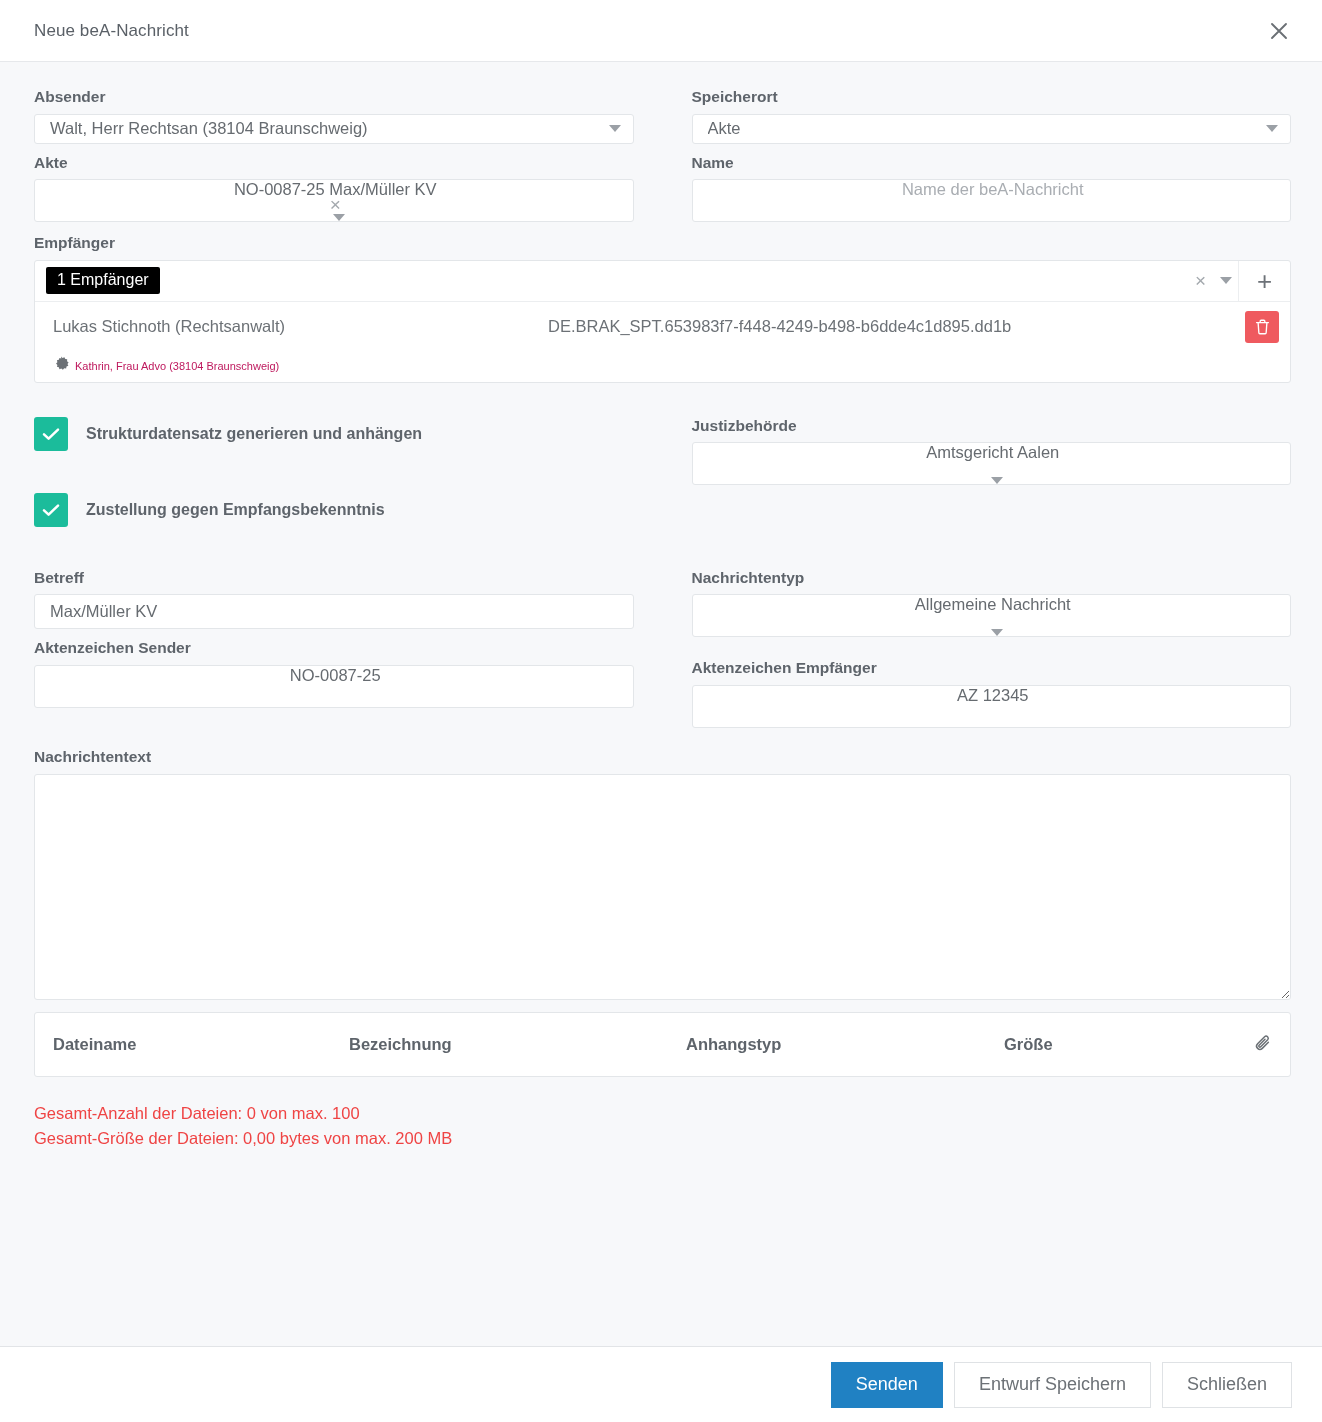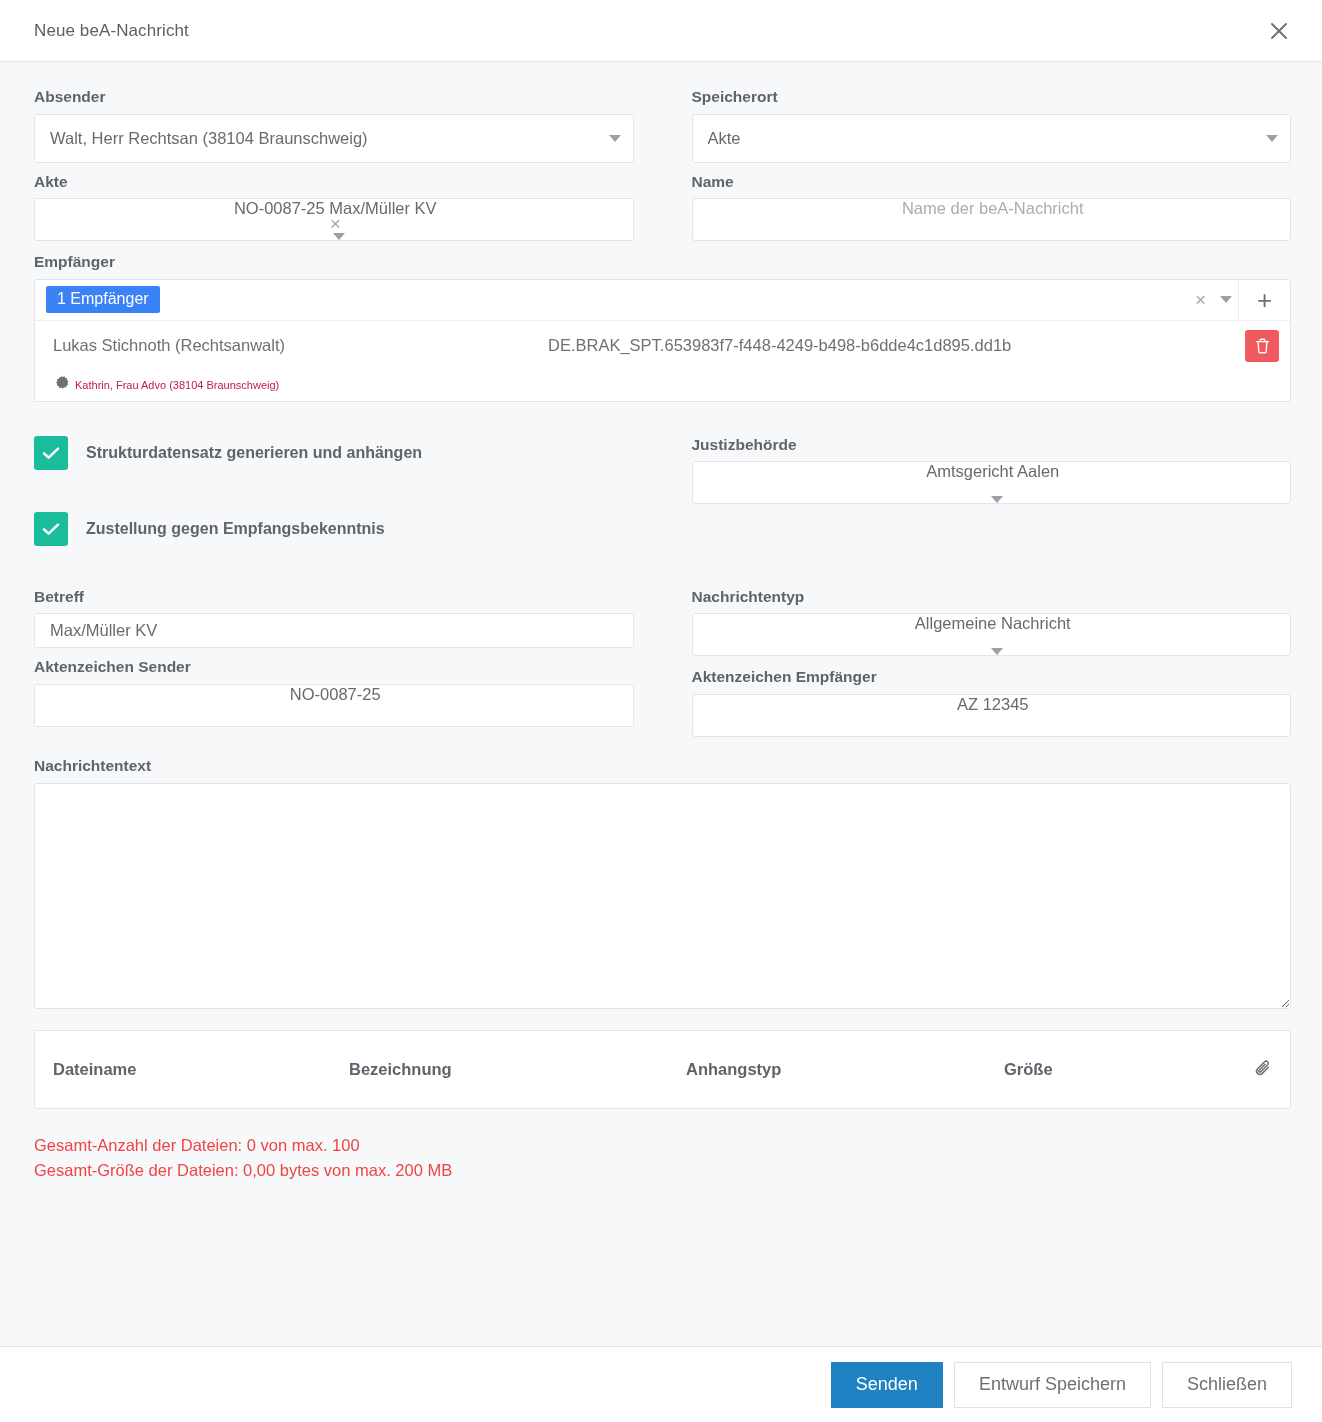--- a/index.html
+++ b/index.html
@@ -61,21 +61,21 @@
     display: block;
     line-height: 1.2;
   }
   .field-gap { margin-bottom: 10px; }
 
   .ctrl {
     position: relative;
     background: #ffffff;
     border: 1px solid #e3e6e9;
     border-radius: 3px;
-    height: 49px;
+    height: 30px;
     display: flex;
     align-items: center;
     padding: 0 12px 0 15px;
     font-size: 16.5px;
     color: #666b70;
   }
   .ctrl.tall { height: 43px; flex-direction: column; }
   .ctrl .val { flex: 1; white-space: nowrap; overflow: hidden; text-overflow: ellipsis; }
   .ctrl .ph { color: #a9adb2; }
 
@@ -106,21 +106,21 @@
     margin-bottom: 4px;
   }
   .recips-top {
     height: 41px;
     display: flex;
     align-items: center;
     padding-left: 11px;
     border-bottom: 1px solid #eceef0;
   }
   .badge {
-    background: #3b82f6;
+    background: #000000;
     color: #ffffff;
     font-size: 16px;
     padding: 4px 11px 5px;
     border-radius: 2px;
     line-height: 1.15;
     white-space: nowrap;
   }
   .recips-top .spacer { flex: 1; }
   .plus-btn {
     width: 52px;
@@ -195,25 +195,25 @@
     font-family: "Liberation Sans", sans-serif;
     font-size: 16px;
     color: #666b70;
     padding: 10px 12px;
     display: block;
     outline: none;
   }
 
   
   .att-table {
-    margin-top: 21px;
+    margin-top: 12px;
     background: #ffffff;
     border: 1px solid #e3e6e9;
     border-radius: 3px;
-    height: 79px;
+    height: 65px;
     display: flex;
     align-items: center;
     padding: 0 16px 0 18px;
   }
   .att-th {
     font-size: 16.5px;
     font-weight: bold;
     color: #5e646b;
     flex: none;
   }
@@ -373,21 +373,21 @@
           <span class="val">Max/Müller KV</span>
         </div>
         <label class="lbl">Aktenzeichen Sender</label>
         <div class="ctrl tall">
           <span class="val">NO-0087-25</span>
         </div>
       </div>
 
       <div class="col">
         <label class="lbl">Nachrichtentyp</label>
-        <div class="ctrl tall" style="margin-bottom:12px;">
+        <div class="ctrl tall" style="margin-bottom:22px;">
           <span class="val">Allgemeine Nachricht</span>
           <span class="caret"></span>
         </div>
         <label class="lbl">Aktenzeichen Empfänger</label>
         <div class="ctrl tall">
           <span class="val">AZ 12345</span>
         </div>
       </div>
     </div>
 

